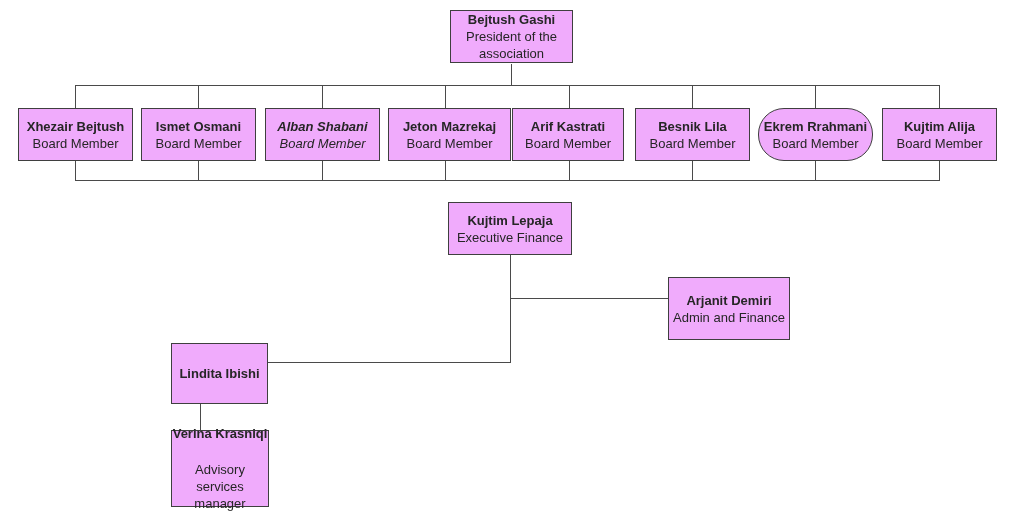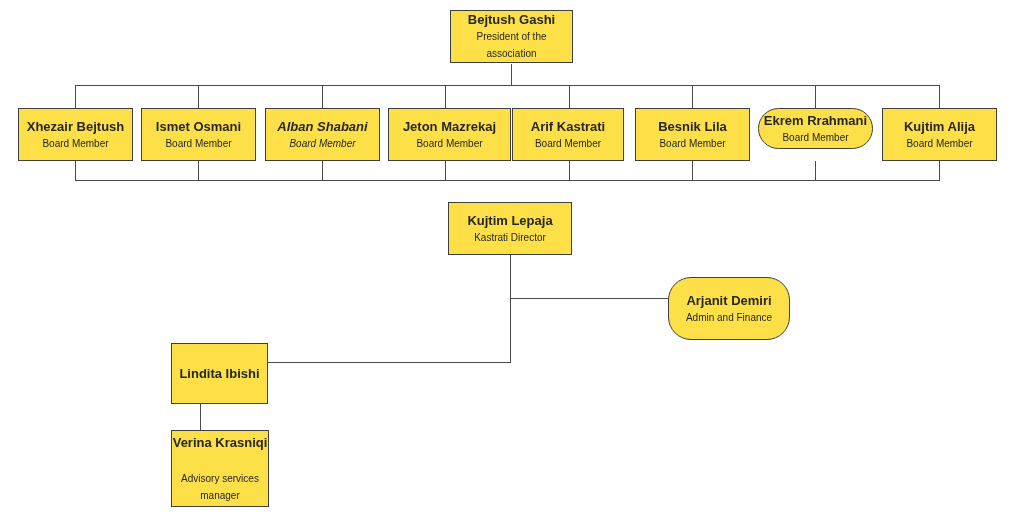--- a/index.html
+++ b/index.html
@@ -10,40 +10,40 @@
   }
   #canvas {
     position: relative;
     width: 1024px;
     height: 514px;
     background: #ffffff;
     overflow: hidden;
   }
   .node {
     position: absolute;
-    background: #fde047;
+    background: #f0abfc;
     border: 1px solid #3f3f3f;
     box-sizing: border-box;
     display: flex;
     flex-direction: column;
     align-items: center;
     justify-content: center;
     text-align: center;
     color: #262626;
     padding: 2px 4px;
     z-index: 2;
   }
   .node .name {
     font-weight: bold;
     font-size: 13px;
     line-height: 17px;
     white-space: nowrap;
   }
   .node .title {
-    font-size: 10px;
+    font-size: 13px;
     line-height: 17px;
   }
   .connector {
     position: absolute;
     background: #4a4a4a;
     z-index: 1;
   }
   .h-line { height: 1px; }
   .v-line { width: 1px; }
 </style>
@@ -101,35 +101,35 @@
     <span class="title">Board Member</span>
   </div>
   <div class="node" style="left:512px; top:108px; width:112px; height:53px;">
     <span class="name">Arif Kastrati</span>
     <span class="title">Board Member</span>
   </div>
   <div class="node" style="left:635px; top:108px; width:115px; height:53px;">
     <span class="name">Besnik Lila</span>
     <span class="title">Board Member</span>
   </div>
-  <div class="node" style="left:758px; top:108px; width:115px; height:41px;border-radius:26px;">
+  <div class="node" style="left:758px; top:108px; width:115px; height:53px;border-radius:26px;">
     <span class="name">Ekrem Rrahmani</span>
     <span class="title">Board Member</span>
   </div>
   <div class="node" style="left:882px; top:108px; width:115px; height:53px;">
     <span class="name">Kujtim Alija</span>
     <span class="title">Board Member</span>
   </div>
 
   <div class="node" style="left:448px; top:202px; width:124px; height:53px;align-items:center;">
     <span class="name">Kujtim Lepaja</span>
-    <span class="title">Kastrati Director</span>
+    <span class="title">Executive Finance</span>
   </div>
 
-  <div class="node" style="left:668px; top:277px; width:122px; height:63px;border-radius:23px;">
+  <div class="node" style="left:668px; top:277px; width:122px; height:63px;">
     <span class="name">Arjanit Demiri</span>
     <span class="title">Admin and Finance</span>
   </div>
 
   <div class="node" style="left:171px; top:343px; width:97px; height:61px;">
     <span class="name">Lindita Ibishi</span>
   </div>
 
   <div class="node" style="left:171px; top:430px; width:98px; height:77px;gap:19px;">
     <span class="name">Verina Krasniqi</span>

